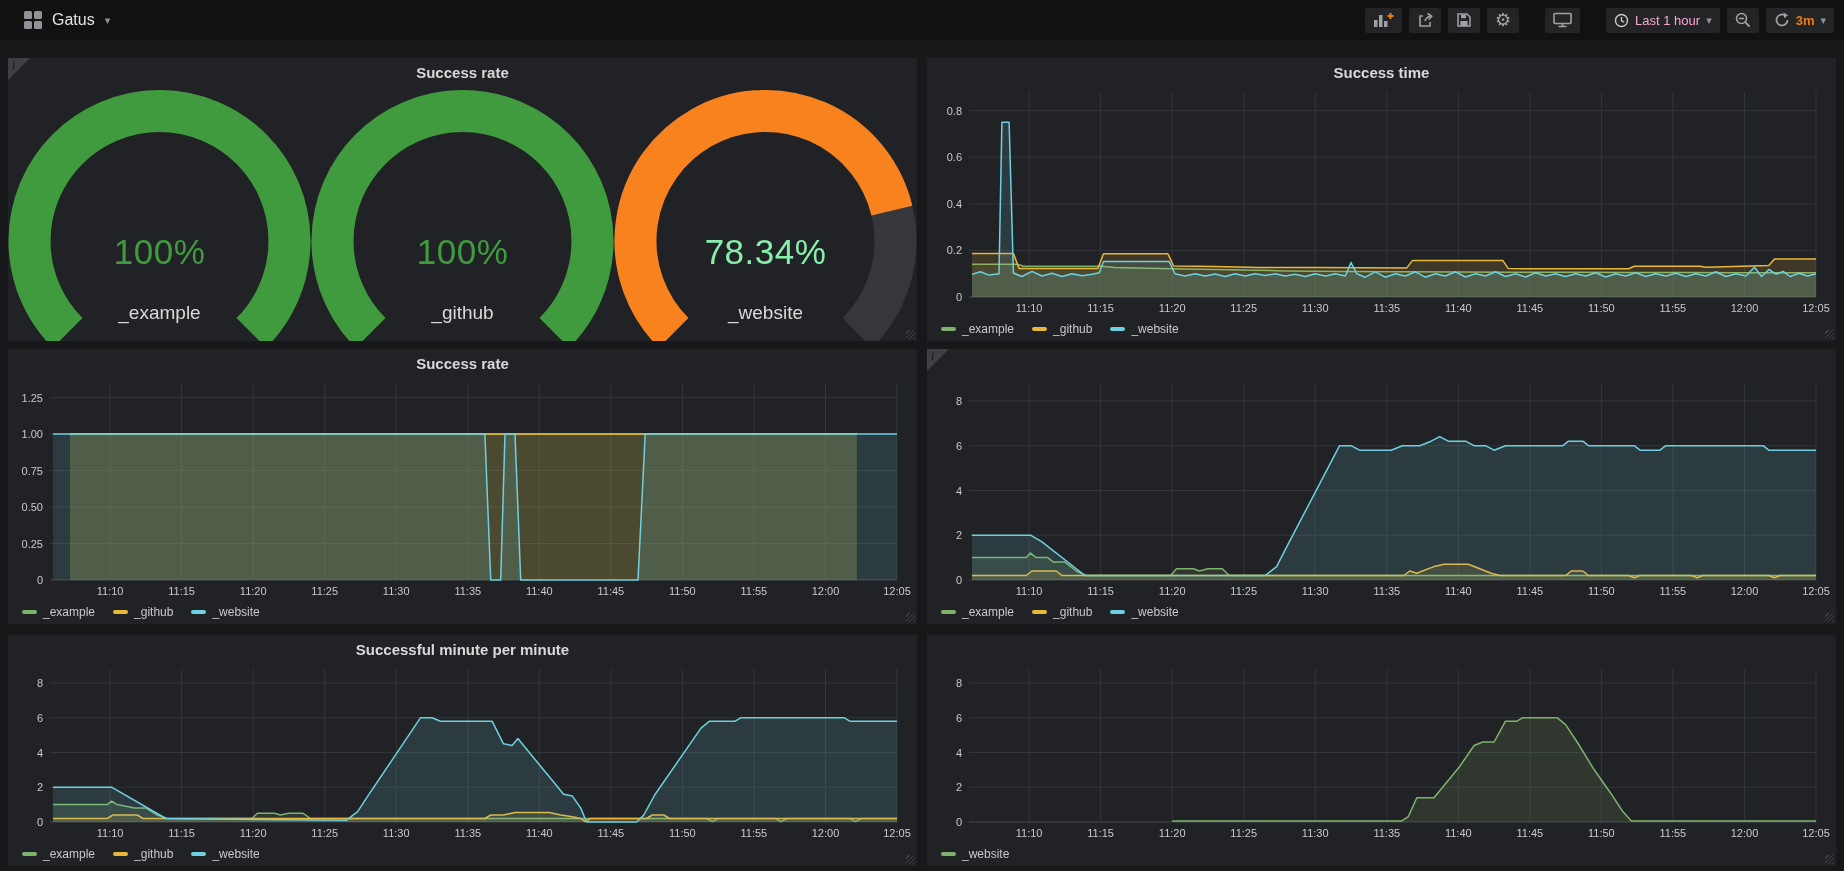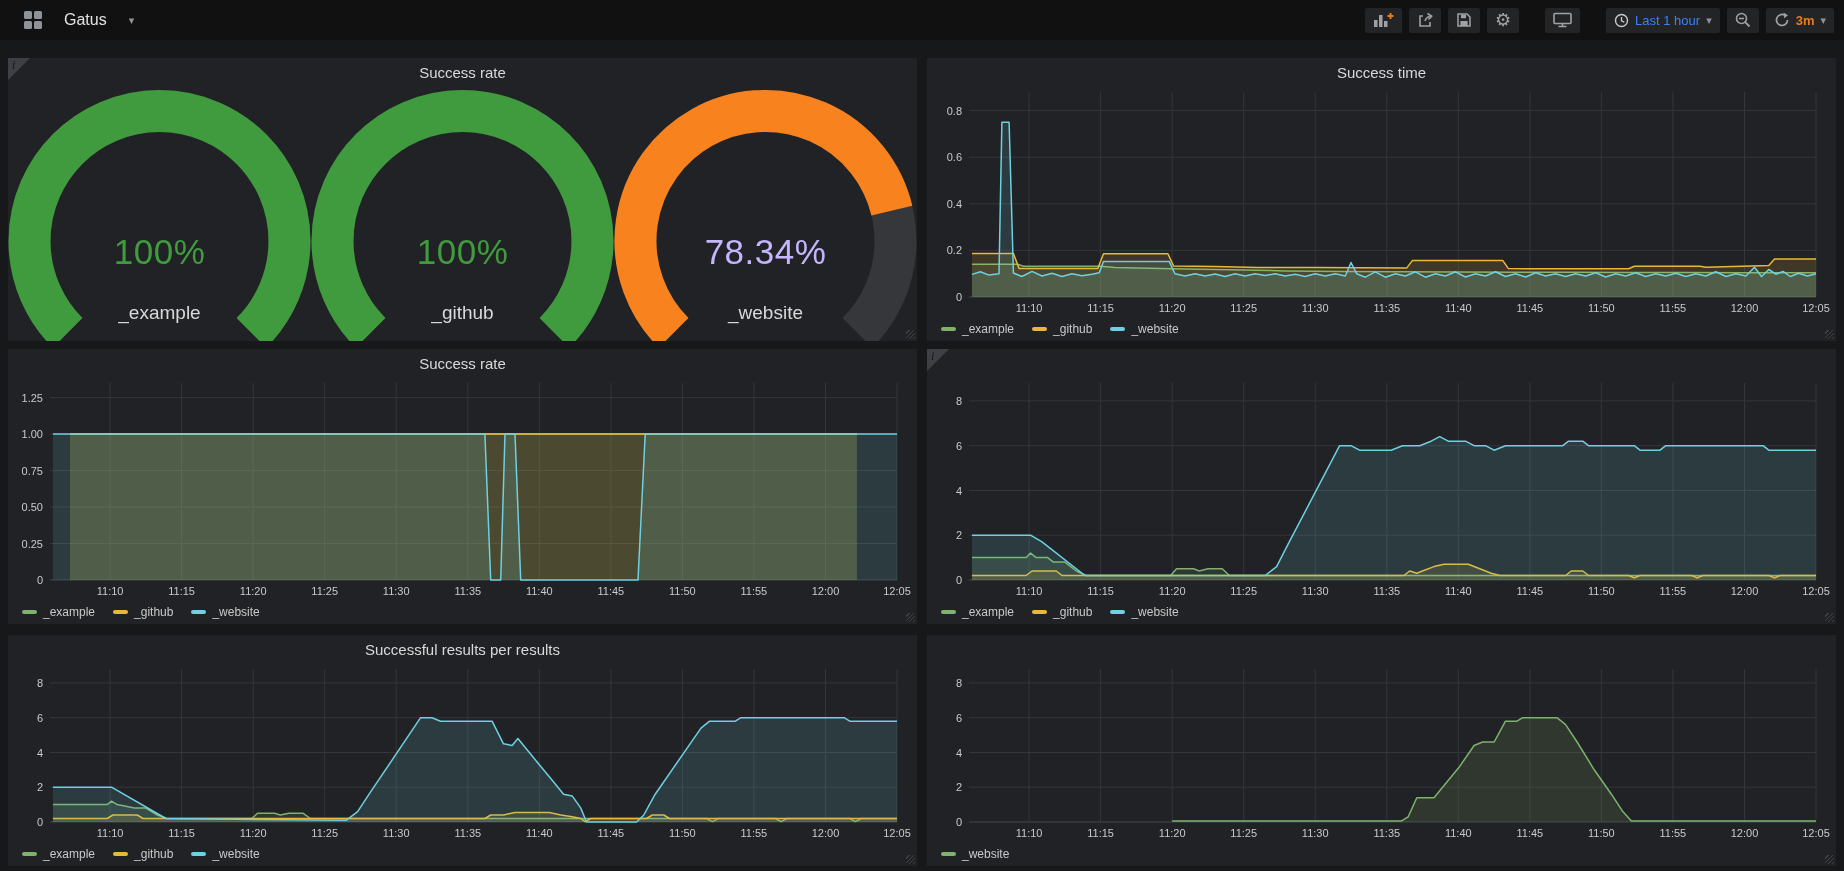--- a/index.html
+++ b/index.html
@@ -4,39 +4,39 @@
 <title>Gatus</title>
 <style>
   * { margin:0; padding:0; box-sizing:border-box; }
   html,body { width:1844px; height:871px; background:#17181a; overflow:hidden;
               font-family:"Liberation Sans", sans-serif; }
 
   
   .navbar { position:absolute; left:0; top:0; width:1844px; height:40px;
             background:#111112; display:flex; align-items:center;
             justify-content:space-between; padding:0 10px 0 24px; }
-  .nav-left { display:flex; align-items:center; gap:22px; }
+  .nav-left { display:flex; align-items:center; gap:10px; }
   .apps-icon { display:grid; grid-template-columns:8px 8px; grid-gap:2px; cursor:pointer; }
   .apps-icon span { width:8px; height:8px; background:#8f9297; border-radius:1.5px; }
   .dash-title { color:#e2e3e4; font-size:16px; font-weight:500; cursor:pointer; }
   .caret { color:#8e9196; font-size:11px; cursor:pointer; }
   .nav-right { display:flex; align-items:center; gap:7px; }
   .tb-btn { height:25px; min-width:30px; background:#232426; border:none; border-radius:2px;
             display:flex; align-items:center; justify-content:center; gap:6px;
             padding:0 8px; cursor:pointer; color:#9fa1a4; font-size:13px; }
   .tb-btn svg { display:block; }
   .tb-btn .gear-glyph { font-size:18px; line-height:18px; color:#9fa1a4; }
   .tb-gap { width:12px; }
-  .tb-label { color:#3b82f6; font-size:13px; }
+  .tb-label { color:#f9a8d4; font-size:13px; }
   .tb-orange { color:#eb7b18; font-weight:700; font-size:13px; }
 
   
   .panel { position:absolute; background:#212225; }
   .panel-title { position:absolute; left:0; right:0; top:6px; text-align:center;
-                 color:#d8d9da; font-size:15px; font-weight:400; cursor:pointer; }
+                 color:#d8d9da; font-size:15px; font-weight:700; cursor:pointer; }
   .info-corner { position:absolute; left:0; top:0; width:0; height:0;
                  border-style:solid; border-width:22px 22px 0 0;
                  border-color:#3e4045 transparent transparent transparent; cursor:pointer; }
   .info-glyph { position:absolute; left:4px; top:0px; color:#141516; font-size:12px;
                 font-style:italic; font-family:"Liberation Serif", serif; }
   .resize-handle { position:absolute; right:2px; bottom:2px; width:9px; height:9px;
                    background:repeating-linear-gradient(135deg, transparent 0 2px, #55575a 2px 3px);
                    cursor:nwse-resize; opacity:.6; }
 
   
@@ -151,21 +151,21 @@
               <path d="M 59.6 246.9 A 130 130 0 1 1 243.4 246.9" stroke="#3f9b3d" stroke-width="42" fill="none"></path>
             </svg></div>
         <div class="gauge-value" style="color: rgb(63, 155, 61);">100%</div>
         <div class="gauge-label">_github</div>
       </div>
       <div class="gauge-cell">
         <div class="gauge-arc"><svg width="303" height="255">
               <path d="M 59.6 246.9 A 130 130 0 1 1 243.4 246.9" stroke="#35373b" stroke-width="42" fill="none"></path>
               <path d="M 59.6 246.9 A 130 130 0 1 1 277.9 124.7" stroke="#f8821e" stroke-width="42" fill="none"></path>
             </svg></div>
-        <div class="gauge-value" style="color: #c4b5fd;">78.34%</div>
+        <div class="gauge-value" style="color: #86efac;">78.34%</div>
         <div class="gauge-label">_website</div>
       </div>
     </div>
     <div class="resize-handle"></div>
   </section>
 
   <section class="panel" style="left:927px;top:58px;width:909px;height:283px">
     <h2 class="panel-title">Success time</h2>
     <div class="chart-area"><svg width="897" height="233">
           <line x1="96.1" y1="8" x2="96.1" y2="213" stroke="#33363b"></line>
@@ -345,21 +345,21 @@
         </span>
         <span class="legend-item">
           <span class="swatch" style="background:#6ED0E0"></span>
           <span class="legend-label">_website</span>
         </span>
       </div>
     <div class="resize-handle"></div>
   </section>
 
   <section class="panel" style="left:8px;top:635px;width:909px;height:231px">
-    <h2 class="panel-title">Successful results per results</h2>
+    <h2 class="panel-title">Successful minute per minute</h2>
     <div class="chart-area"><svg width="897" height="181">
           <line x1="96.1" y1="8" x2="96.1" y2="161" stroke="#33363b"></line>
           <text class="tick" x="96.1" y="176" text-anchor="middle">11:10</text>
           <line x1="167.6" y1="8" x2="167.6" y2="161" stroke="#33363b"></line>
           <text class="tick" x="167.6" y="176" text-anchor="middle">11:15</text>
           <line x1="239.2" y1="8" x2="239.2" y2="161" stroke="#33363b"></line>
           <text class="tick" x="239.2" y="176" text-anchor="middle">11:20</text>
           <line x1="310.7" y1="8" x2="310.7" y2="161" stroke="#33363b"></line>
           <text class="tick" x="310.7" y="176" text-anchor="middle">11:25</text>
           <line x1="382.2" y1="8" x2="382.2" y2="161" stroke="#33363b"></line>

